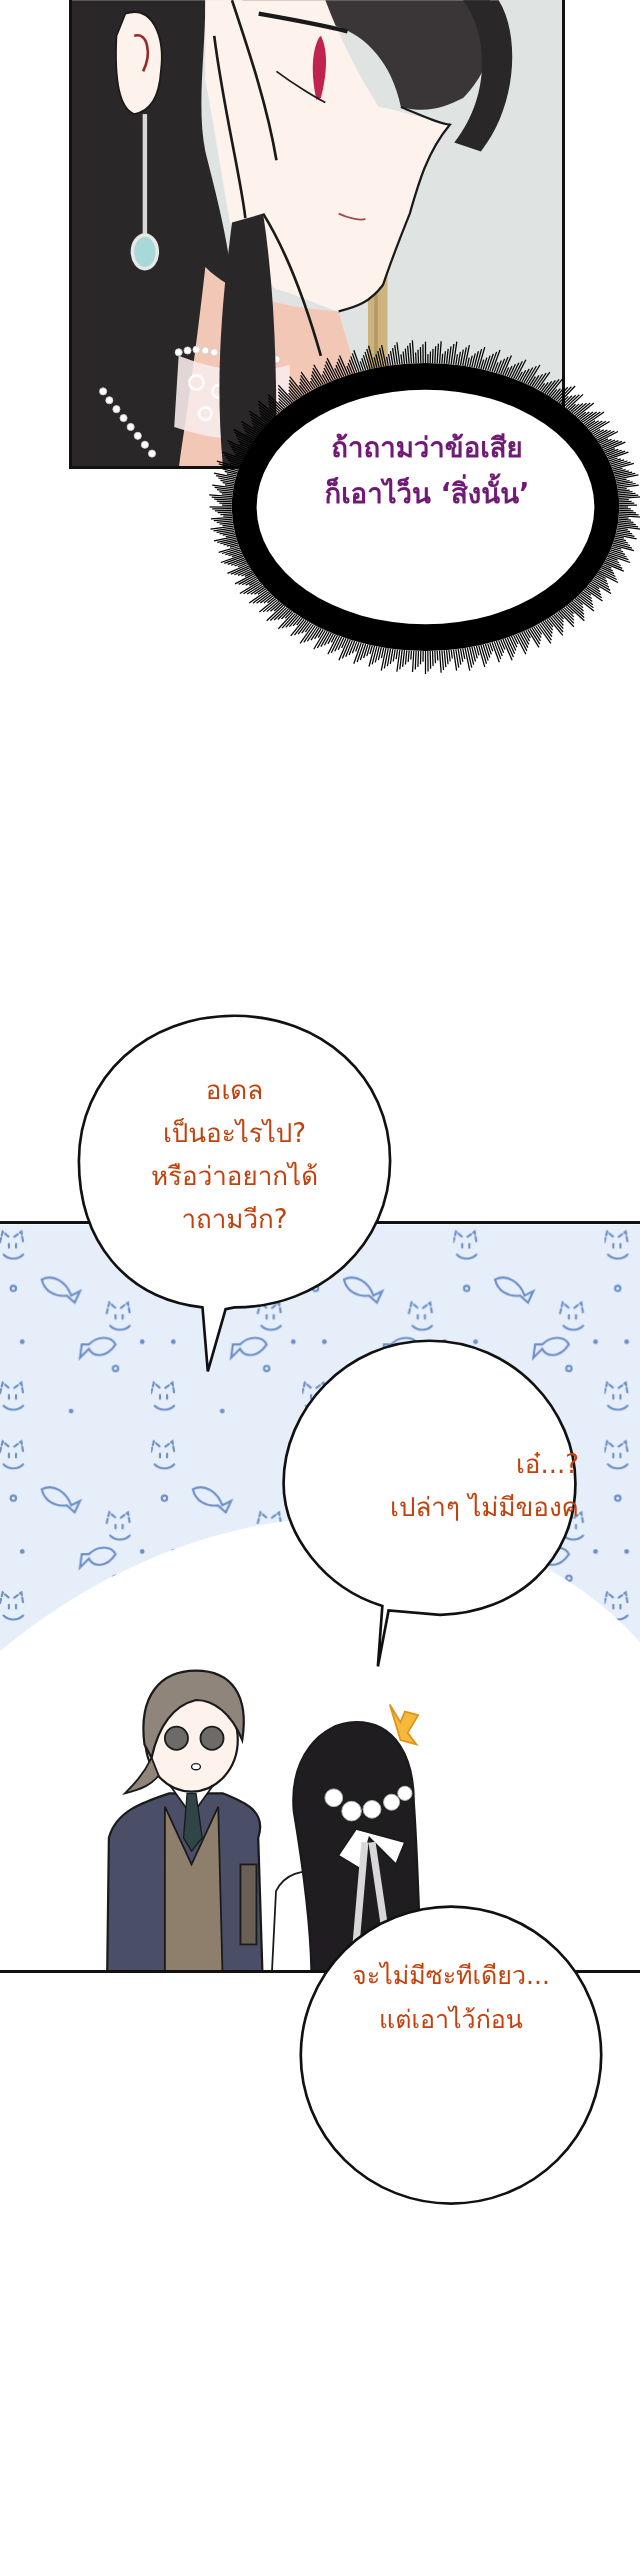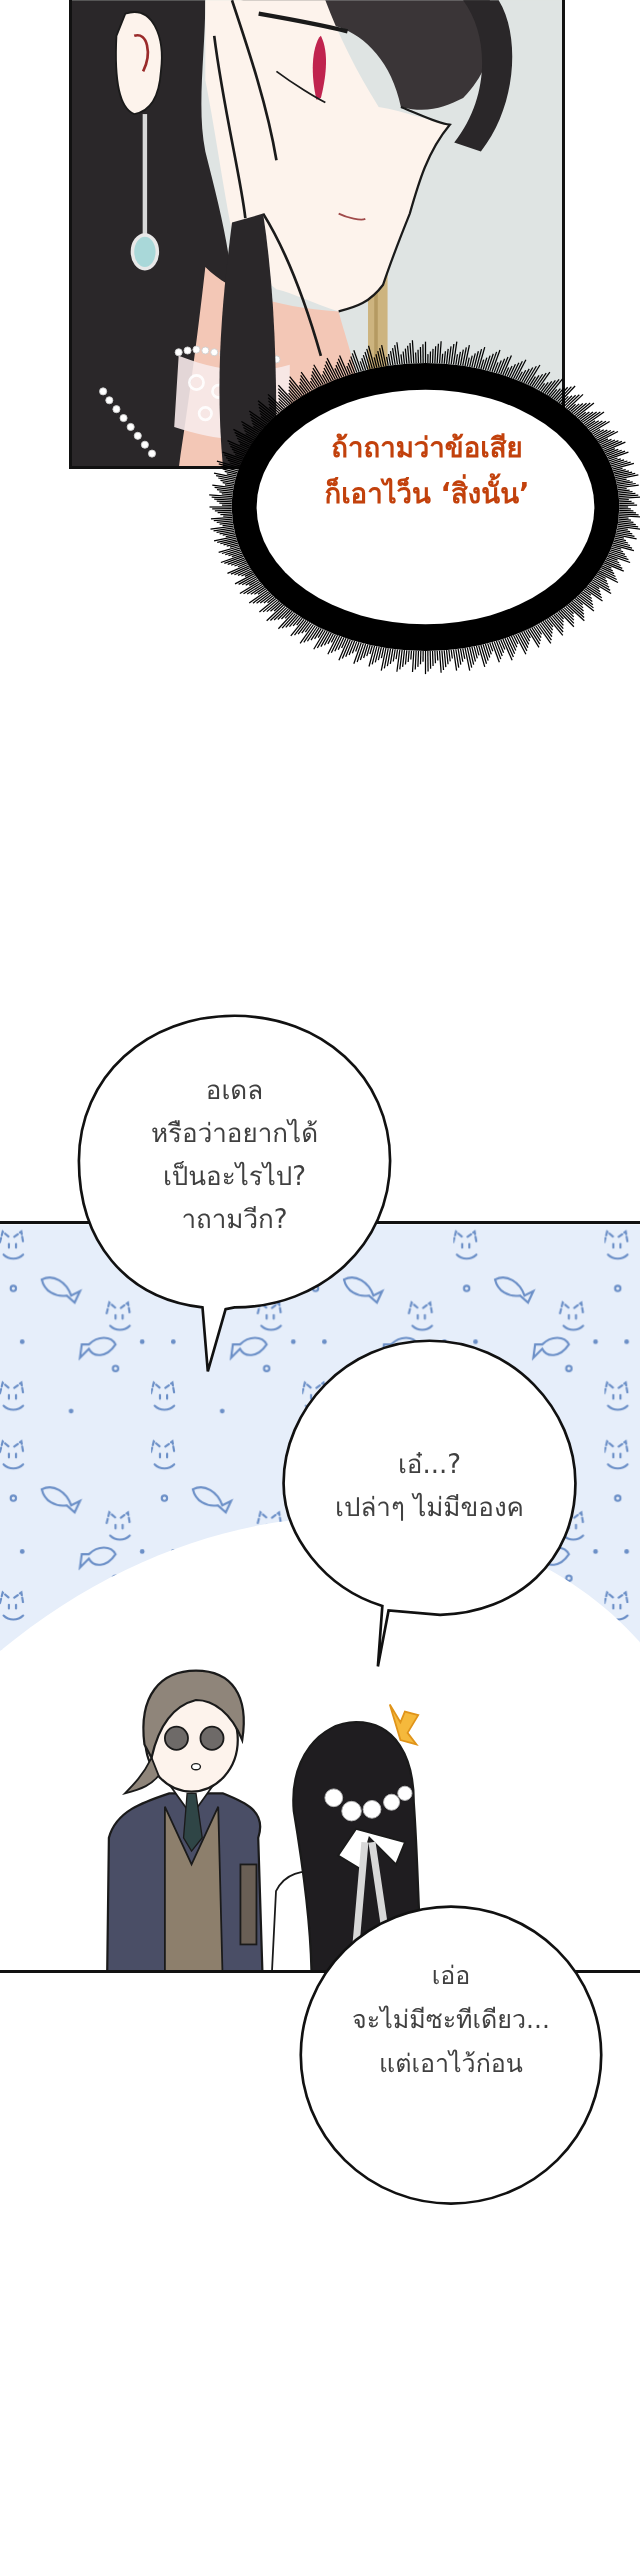--- a/index.html
+++ b/index.html
@@ -5,28 +5,28 @@
   html, body { margin: 0; padding: 0; background: #ffffff; }
   body { width: 640px; height: 2576px; position: relative; overflow: hidden; font-family: "DejaVu Sans", sans-serif; }
   .abs { position: absolute; }
 
   
   #panel1 { left: 69px; top: 0; width: 496px; height: 469px; border: 3.6px solid #111; border-top: none; box-sizing: border-box; overflow: hidden; background: #dfe4e3; }
   #panel1 svg { position: absolute; left: 0; top: 0; }
 
   
   #flash { left: 221px; top: 347px; width: 409px; height: 320px; }
-  #flash-text { left: 267px; top: 425px; width: 320px; text-align: center; font-weight: bold; font-size: 27.6px; line-height: 46px; color: #c2410c; }
+  #flash-text { left: 267px; top: 425px; width: 320px; text-align: center; font-weight: bold; font-size: 27.6px; line-height: 46px; color: #701a75; }
   #flash-text div { white-space: nowrap; }
 
   
   #panel2 { left: 0; top: 1221px; width: 640px; height: 752px; border-top: 3.6px solid #111; border-bottom: 3.6px solid #111; box-sizing: border-box; overflow: hidden; background: #ffffff; }
   #panel2 .pattern { position: absolute; left: 0; top: 0; width: 640px; height: 752px; }
 
-  .bubble-text { position: absolute; text-align: center; color: #404040; font-size: 26px; line-height: 43px; font-family: "DejaVu Sans", sans-serif; }
+  .bubble-text { position: absolute; text-align: center; color: #c2410c; font-size: 26px; line-height: 43px; font-family: "DejaVu Sans", sans-serif; }
   .bubble-text div { white-space: nowrap; }
 
   svg.bubble { position: absolute; overflow: visible; }
 </style>
 </head>
 <body>
 
 <div id="panel1" class="abs">
   <svg width="496" height="469" viewBox="0 0 558 527">
 
@@ -717,34 +717,33 @@
 
     <path d="M338 50 L350 70 L355 58 L370 62 L358 82 L368 95 L350 90 Z" fill="#f5b93c" stroke="#e0941a" stroke-width="2"></path>
   </svg>
 </div>
 
 <svg class="bubble" style="left:76px; top:1014px;" width="317" height="361" viewBox="0 0 356 406">
   <path d="M178 2 C275 2 353 70 353 165 C353 260 275 330 178 330 L168 332 L148 402 L142 330 C55 320 3 255 3 165 C3 70 80 2 178 2 Z" fill="#ffffff" stroke="#111" stroke-width="3"></path>
 </svg>
 <div class="bubble-text" style="left:76px; top:1069px; width:317px;">
   <div>อเดล</div>
+  <div>เป็นอะไรไป?</div>
   <div>หรือว่าอยากได้</div>
-  <div>เป็นอะไรไป?</div>
   <div>าถามวีก?</div>
 </div>
 
 <svg class="bubble" style="left:280px; top:1339px;" width="299" height="331" viewBox="0 0 336 372">
   <path d="M168 2 C262 2 332 80 332 162 C332 250 265 308 180 310 L122 305 L110 368 L115 300 C50 280 4 220 4 162 C4 80 74 2 168 2 Z" fill="#ffffff" stroke="#111" stroke-width="3"></path>
 </svg>
-<div class="bubble-text" style="left:280px; top:1443px; width:299px;">
+<div class="bubble-text" style="left:280px; top:1443px; width:299px;text-align:right;">
   <div>เอ๋...?</div>
   <div>เปล่าๆ ไม่มีของค</div>
 </div>
 
 <svg class="bubble" style="left:297px; top:1904px;" width="308" height="304" viewBox="0 0 346 342">
   <ellipse cx="173" cy="170" rx="169" ry="167" fill="#ffffff" stroke="#111" stroke-width="3"></ellipse>
 </svg>
 <div class="bubble-text" style="left:297px; top:1954px; width:308px; line-height:44px; font-size:25px;">
-  <div>เอ่อ</div>
   <div>จะไม่มีซะทีเดียว...</div>
   <div>แต่เอาไว้ก่อน</div>
 </div>
 
 
 </body></html>

